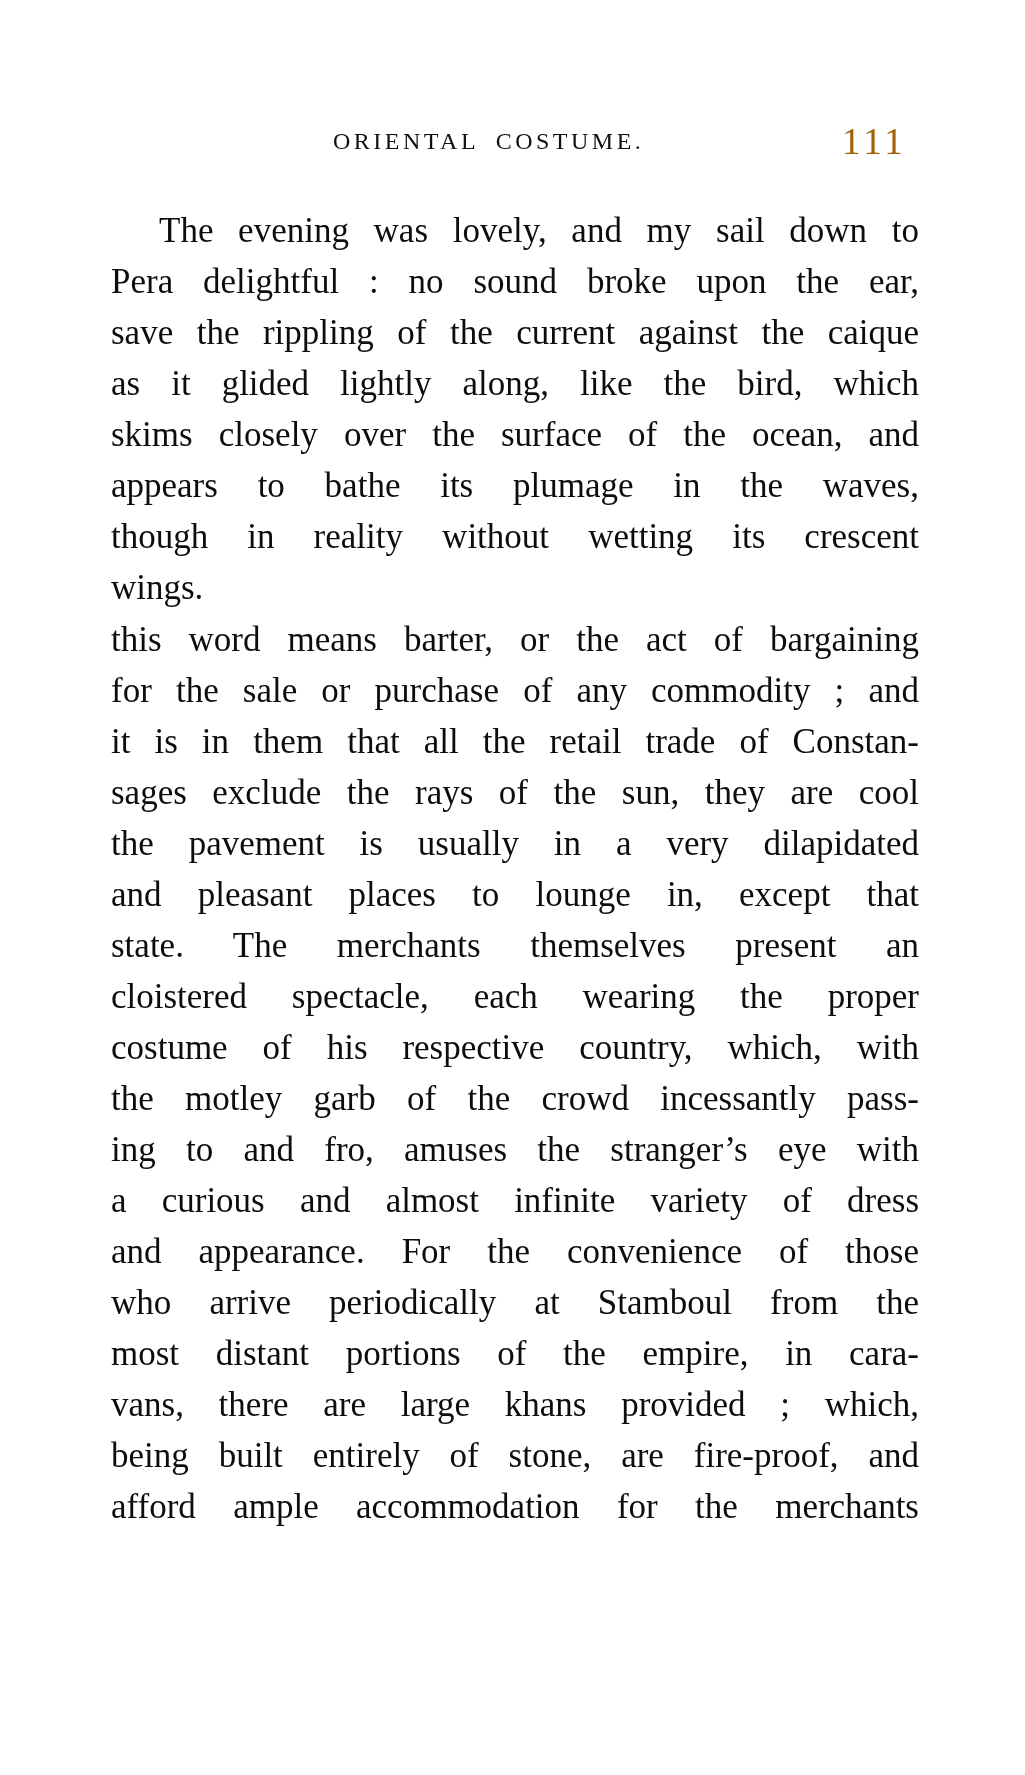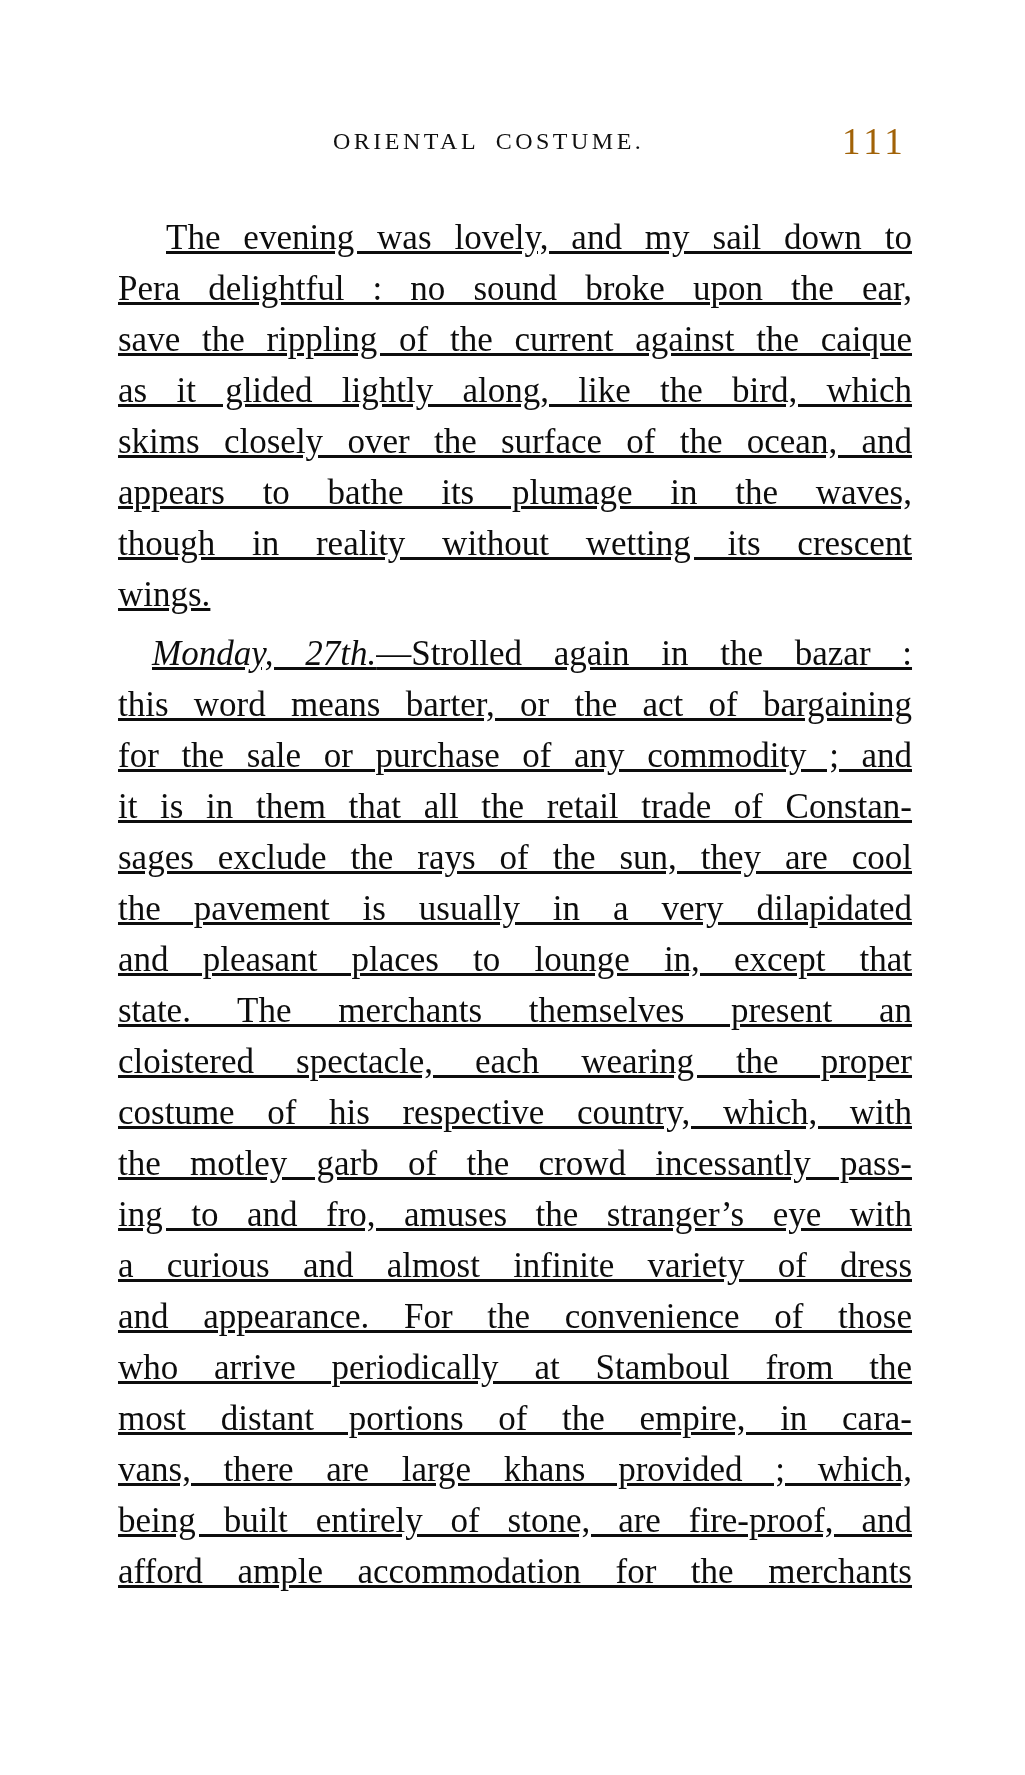--- a/index.html
+++ b/index.html
@@ -32,21 +32,21 @@
   }
   .body-text {
     position: absolute;
     left: 110px;
     top: 204px;
     width: 810px;
     font-size: 35px;
     line-height: 51px;
     color: #0d0d0d;
   }
-  .para { margin: 8px; padding: 0; text-decoration: underline; }
+  .para { margin: 1px; padding: 0; }
   .line {
     text-align: justify;
     text-align-last: justify;
     white-space: normal;
   }
   .line.short {
     text-align: center;
     text-align-last: left;
   }
   .line.indent1 { text-indent: 48px; }
@@ -68,21 +68,20 @@
       <div class="line">Pera delightful : no sound broke upon the ear,</div>
       <div class="line">save the rippling of the current against the caique</div>
       <div class="line">as it glided lightly along, like the bird, which</div>
       <div class="line">skims closely over the surface of the ocean, and</div>
       <div class="line">appears to bathe its plumage in the waves,</div>
       <div class="line">though in reality without wetting its crescent</div>
       <div class="line short">wings.</div>
     </div>
 
     <div class="para">
-      <div class="line indent2"><span class="italic">Monday, 27th.</span><span>—Strolled again in the bazar :</span></div>
       <div class="line">this word means barter, or the act of bargaining</div>
       <div class="line">for the sale or purchase of any commodity ; and</div>
       <div class="line">it is in them that all the retail trade of Constan-</div>
       <div class="line">sages exclude the rays of the sun, they are cool</div>
       <div class="line">the pavement is usually in a very dilapidated</div>
       <div class="line">and pleasant places to lounge in, except that</div>
       <div class="line">state. The merchants themselves present an</div>
       <div class="line">cloistered spectacle, each wearing the proper</div>
       <div class="line">costume of his respective country, which, with</div>
       <div class="line">the motley garb of the crowd incessantly pass-</div>

